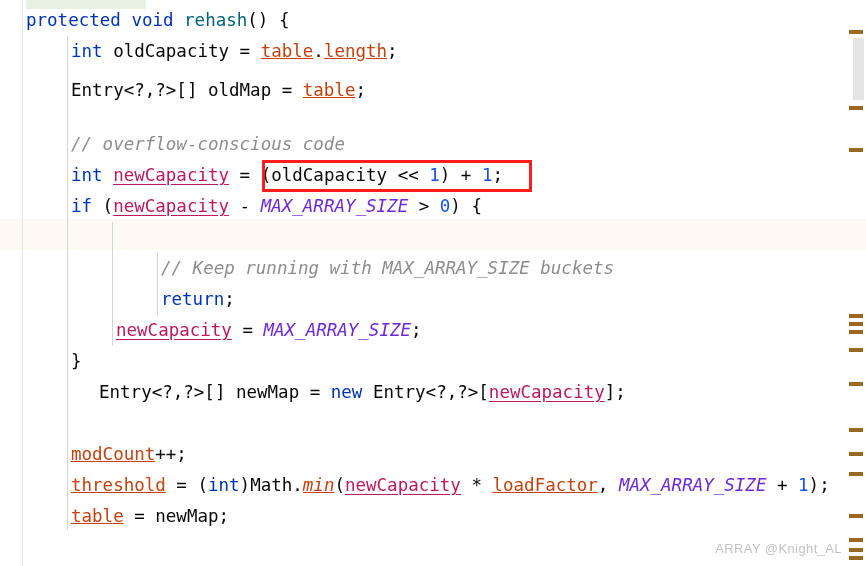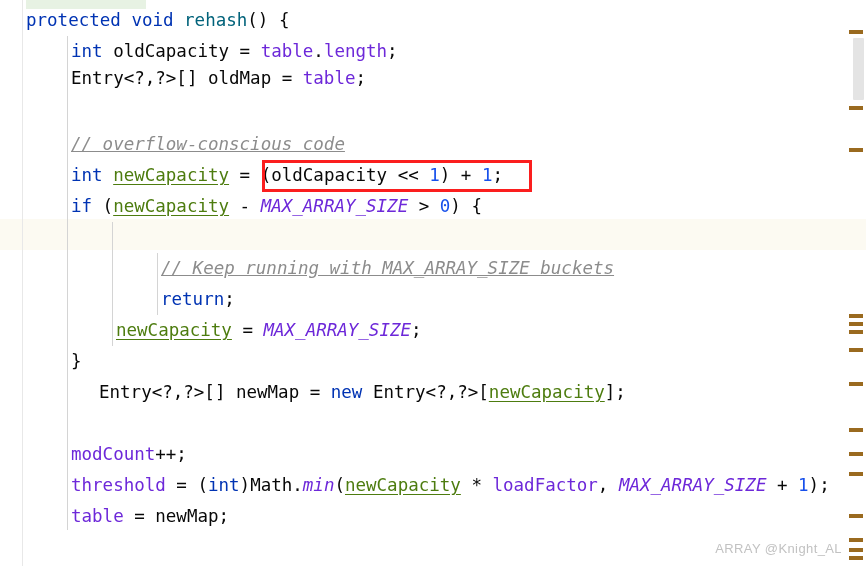--- a/index.html
+++ b/index.html
@@ -74,27 +74,27 @@
     white-space: pre;
     font-family: "DejaVu Sans Mono", "Liberation Mono", monospace;
     font-size: 17.5px;
     letter-spacing: 0px;
     color: #080808;
   }
 
   
   .kw      { color: #0033b3; }                 
   .mth     { color: #00627a; }                 
-  .fld     { color: #6d28d9; }                 
+  .fld     { color: #c2410c; text-decoration: underline; }                 
   .cnst    { color: #6d28d9; font-style: italic; }  
   .num     { color: #1750eb; }                 
-  .cmt     { color: #8c8c8c; font-style: italic; text-decoration: underline; }  
+  .cmt     { color: #8c8c8c; font-style: italic; }  
   .plain   { color: #080808; }
   .ital    { font-style: italic; }
-  .lvar    { color: #4d7c0f; text-decoration: underline; text-underline-offset: 3px; }
+  .lvar    { color: #be185d; text-decoration: underline; text-underline-offset: 3px; }
 
   
   .brace-hl {
     background: #a3e4e0;
     color: #0033b3;
   }
   .brace-hl-plain {
     background: #a3e4e0;
     color: #080808;
   }
@@ -165,21 +165,21 @@
   <div class="indent-guide" style="left:67px; top:36px;  height:494px;"></div>
   <div class="indent-guide" style="left:112px; top:222px; height:124px;"></div>
   <div class="indent-guide" style="left:157px; top:253px; height:62px;"></div>
 
   <div id="code-layer">
 
     <div class="code-line" style="top:5px; left:26px;"><span class="kw">protected</span><span class="plain"> </span><span class="kw">void</span><span class="plain"> </span><span class="mth">rehash</span><span class="plain">() {</span></div>
 
     <div class="code-line" style="top:36px; left:71px;"><span class="kw">int</span><span class="plain"> oldCapacity = </span><span class="fld">table</span><span class="plain">.</span><span class="fld">length</span><span class="plain">;</span></div>
 
-    <div class="code-line" style="top:63px; left:71px;"><span class="plain">Entry&lt;?,?&gt;[] oldMap = </span><span class="fld">table</span><span class="plain">;</span></div>
+    <div class="code-line" style="top:75px; left:71px;"><span class="plain">Entry&lt;?,?&gt;[] oldMap = </span><span class="fld">table</span><span class="plain">;</span></div>
 
     <div class="code-line cmt" style="top:129px; left:71px;">// overflow-conscious code</div>
 
     <div class="code-line" style="top:160px; left:71px;"><span class="kw">int</span><span class="plain"> </span><span class="lvar">newCapacity</span><span class="plain"> = (oldCapacity &lt;&lt; </span><span class="num">1</span><span class="plain">) + </span><span class="num">1</span><span class="plain">;</span></div>
 
     <div class="code-line" style="top:191px; left:71px;"><span class="kw">if</span><span class="plain"> (</span><span class="lvar">newCapacity</span><span class="plain"> - </span><span class="cnst">MAX_ARRAY_SIZE</span><span class="plain"> &gt; </span><span class="num">0</span><span class="plain">) {</span></div>
 
 
     <div class="code-line cmt" style="top:253px; left:161px;">// Keep running with MAX_ARRAY_SIZE buckets</div>
 

